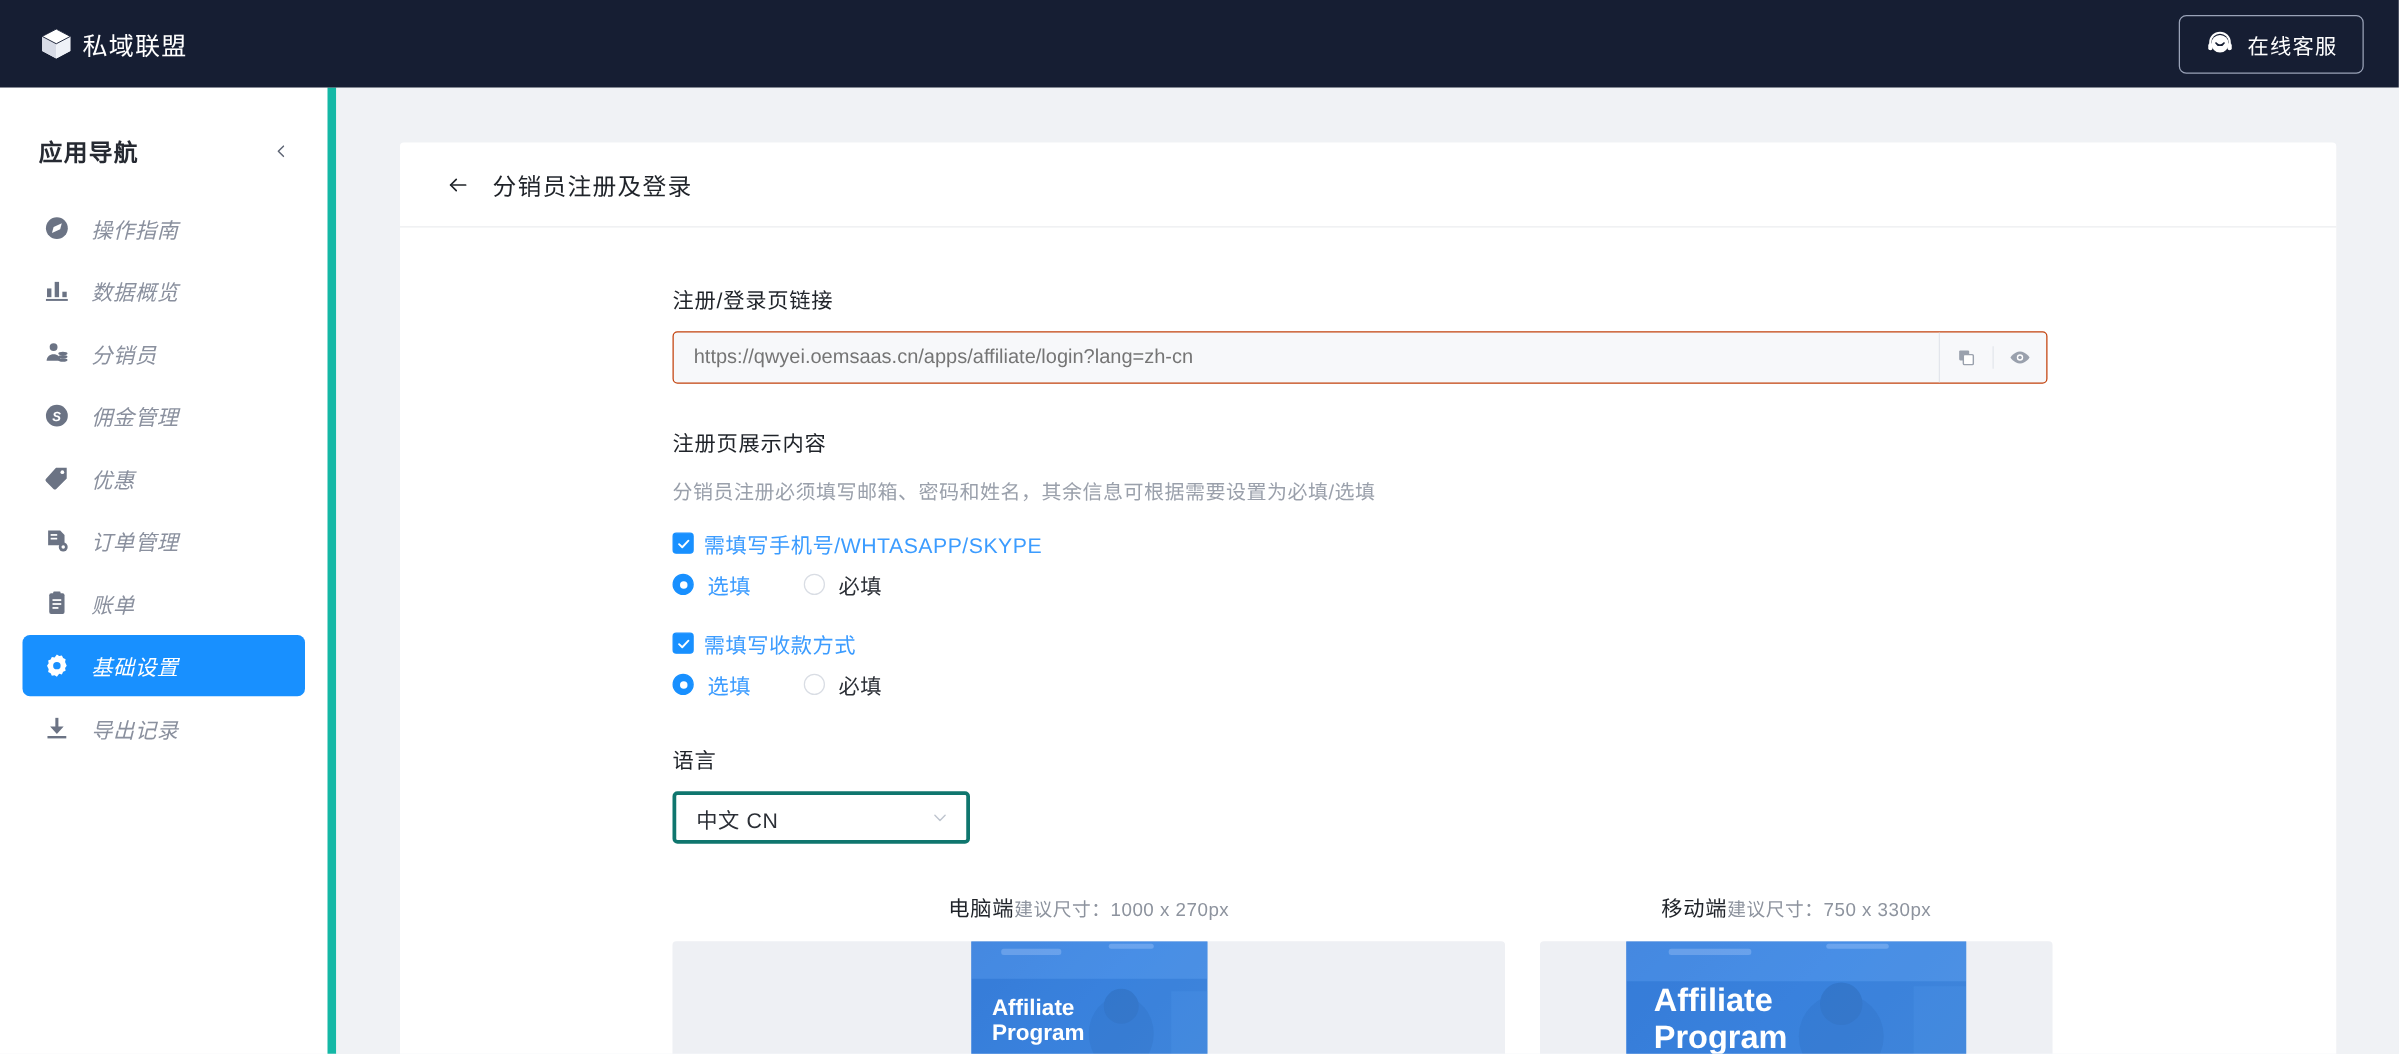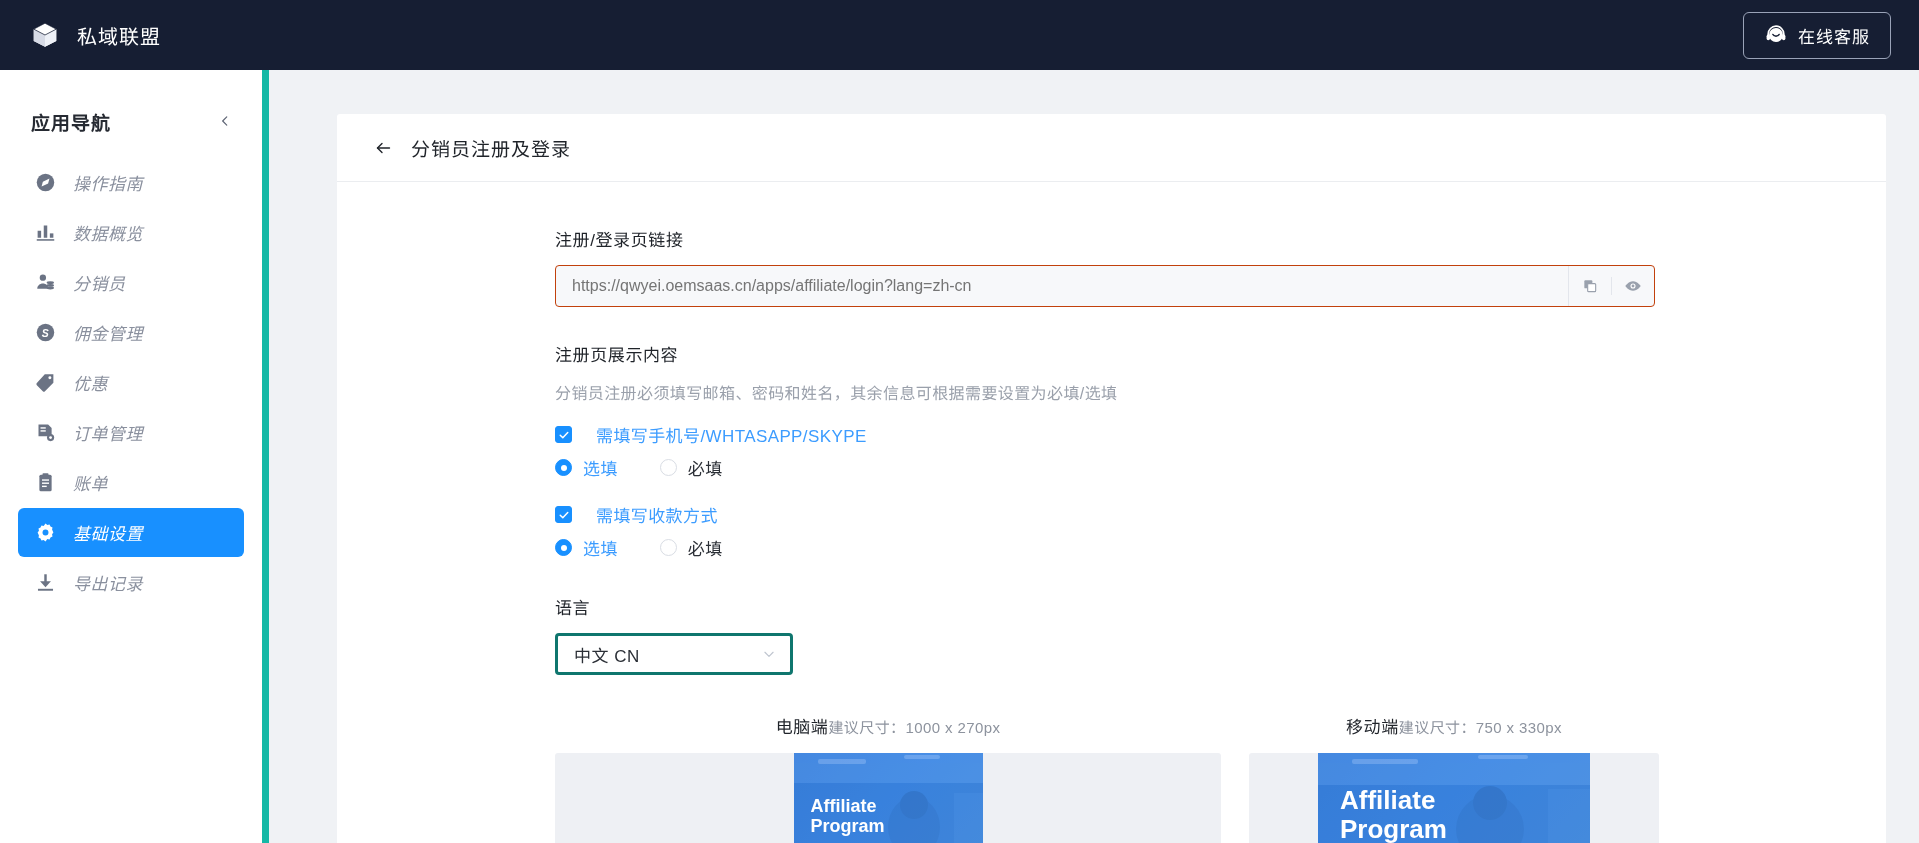--- a/index.html
+++ b/index.html
@@ -17,21 +17,21 @@
     position: absolute;
     top: 0; left: 0;
     width: 1919px; height: 70px;
     background: #161e33;
     display: flex;
     align-items: center;
     justify-content: space-between;
     padding: 0 28px 0 30px;
     z-index: 20;
   }
-  .brand { display: flex; align-items: center; gap: 17px; }
+  .brand { display: flex; align-items: center; gap: 6px; }
   .brand-logo { width: 30px; height: 30px; display: block; }
   .brand-title {
     color: #ffffff;
     font-size: 20px;
     letter-spacing: 1px;
     font-weight: 400;
   }
   .support-btn {
     display: flex;
     align-items: center;
@@ -100,21 +100,21 @@
     color: #ffffff;
   }
   .nav-item.active .nav-icon { color: #ffffff; }
 
   
   .main {
     position: absolute;
     top: 70px; left: 269px;
     width: 1650px; height: 773px;
     background: #f0f2f5;
-    padding: 44px 0 0 68px;
+    padding: 44px 0 0 51px;
     overflow: hidden;
   }
   .card {
     width: 1549px;
     min-height: 730px;
     background: #ffffff;
     border-radius: 3px;
   }
   .card-header {
     height: 68px;
@@ -185,21 +185,21 @@
   .icon-divider {
     width: 1px; height: 18px; background: #e3e6ec;
   }
 
   .section { margin-top: 34px; }
 
   
   .check-row {
     display: flex;
     align-items: center;
-    gap: 24px;
+    gap: 8px;
     margin-bottom: 8px;
     cursor: pointer;
   }
   .cbox {
     width: 17px; height: 17px;
     border-radius: 3px;
     background: #1890ff;
     border: 1px solid #1890ff;
     display: flex; align-items: center; justify-content: center;
     flex: 0 0 17px;

